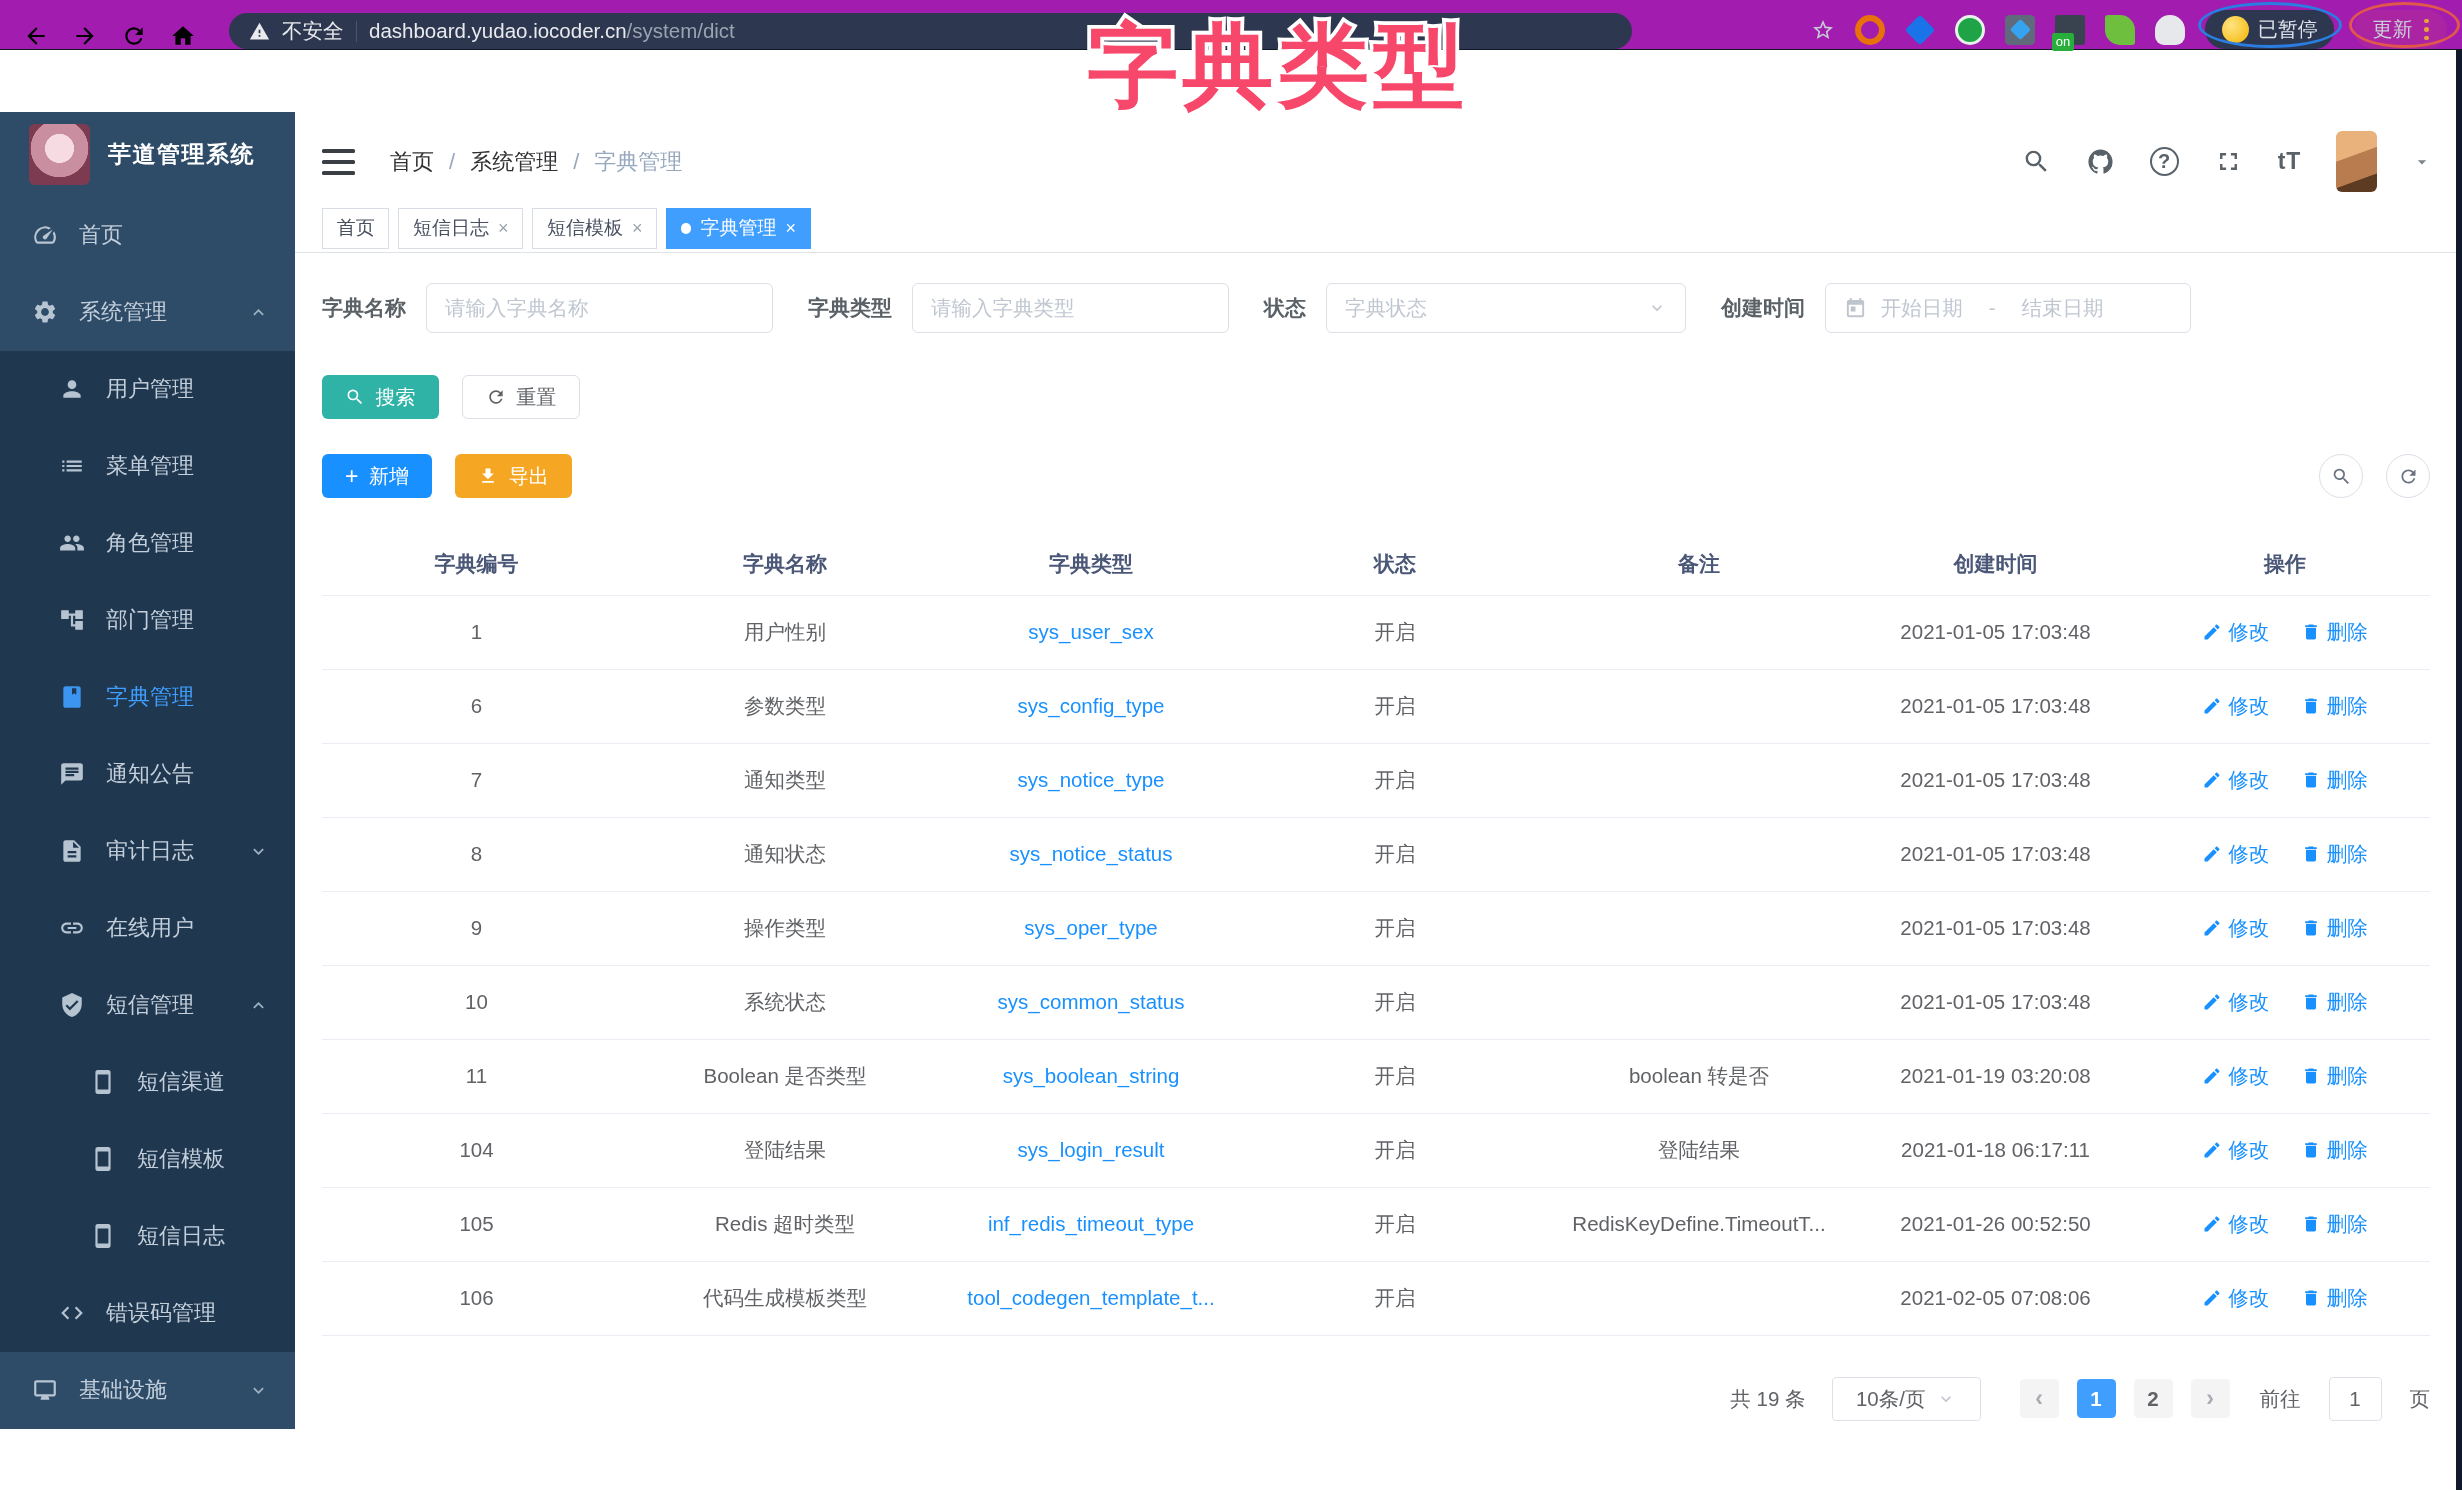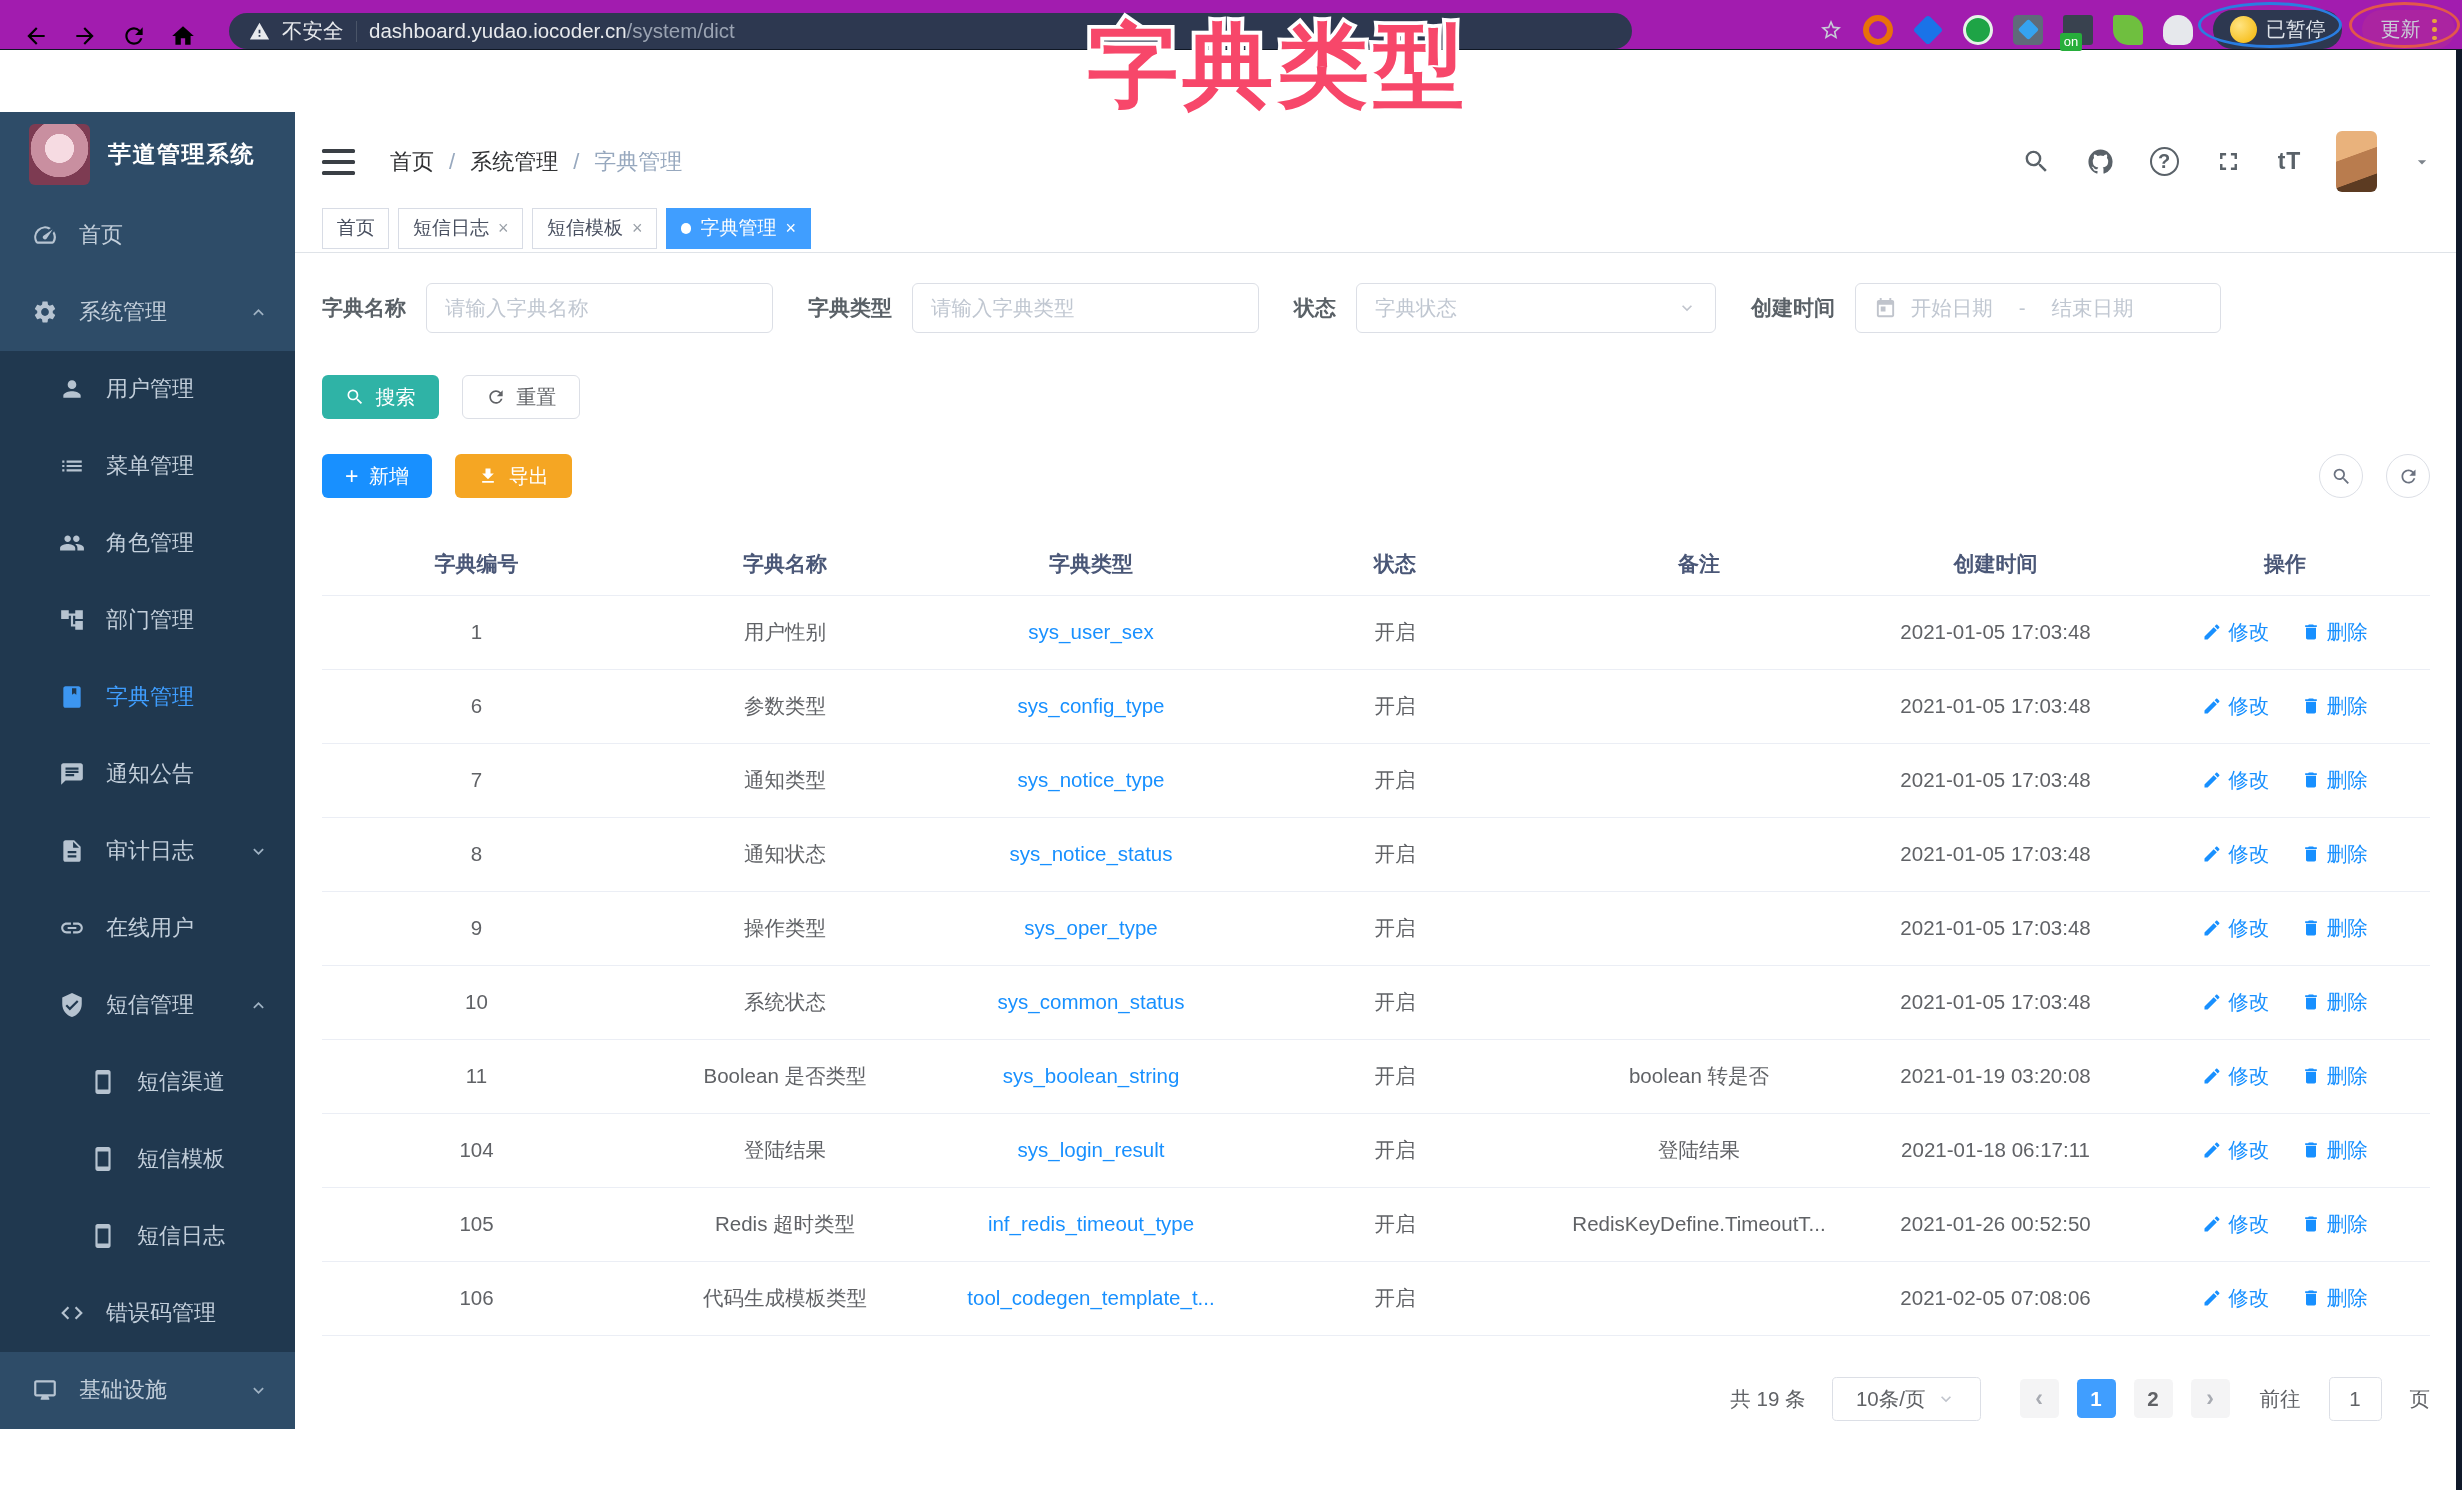--- a/index.html
+++ b/index.html
@@ -10,21 +10,21 @@
   .ic { fill:currentColor; }
 
   
   .chrome { height:50px; background:#a21caf; display:flex; align-items:flex-end; position:relative; border-bottom:1.5px solid #0f1724; }
   .nav-ico { width:26px; height:26px; margin-left:23px; color:#c7ccd6; flex:none; }
   .omnibox { margin-left:33px; height:36px; border-radius:18px; background:#2d3850; display:flex; align-items:center; padding:0 20px; width:1403px; color:#e8eaed; font-size:20.5px; gap:12px; }
   .warn-ico { width:21px; height:21px; color:#e8eaed; }
   .omni-div { width:1.5px; height:21px; background:#4a5568; }
   .url-host { color:#e8eaed; }
   .url-path { color:#9aa3b2; }
-  .chrome-right { margin-left:auto; display:flex; align-items:center; padding-right:7px; gap:20px; }
+  .chrome-right { margin-left:auto; display:flex; align-items:center; padding-right:15px; gap:20px; }
   .star-ico { width:24px; height:24px; color:#c7ccd6; }
   .ext { width:30px; height:30px; position:relative; flex:none; }
   .ext-orange { border:6.8px solid #e8710a; border-radius:50%; }
   .ext-gem { background:#1a73e8; transform:rotate(45deg) scale(.72); border-radius:4.6px; }
   .ext-green { background:#1ea446; border-radius:50%; border:3.8px solid #e6f2e9; }
   .ext-tag { background:#5f6b7a; border-radius:4.6px; }
   .ext-tag::after { content:""; position:absolute; inset:7.6px; background:#35a3f0; transform:rotate(45deg); border-radius:2.3px; }
   .ext-bars { background:#39424f; border-radius:3px; }
   .ext-badge { position:absolute; left:-3px; bottom:-6px; background:#27ae3b; color:#fff; font-size:13px; line-height:1; padding:2.3px 3.8px; border-radius:2.3px; }
   .ext-leaf { background:#6fbf3f; border-radius:3px 50% 3px 50%; }
@@ -84,21 +84,21 @@
   .tag.active .x { color:#fff; }
   .tag .dot { width:10.6px; height:10.6px; border-radius:50%; background:#fff; }
 
   
   .content { flex:1; padding:30px 32px 0 27px; position:relative; }
   .filters { display:flex; align-items:center; font-size:21px; color:#5a6167; flex-wrap:nowrap; }
   .f-label { font-weight:bold; margin-right:20px; white-space:nowrap; }
   .f-box { height:50px; border:1.5px solid #dcdfe6; border-radius:6px; display:flex; align-items:center; padding:0 18px; margin-right:35px; background:#fff; }
   .f-input { border:none; outline:none; font-size:20.5px; color:#606266; width:100%; font-family:inherit; background:transparent; }
   .f-input::placeholder { color:#c0c7d1; }
-  .w-name { width:347px; } .w-type { width:347px; } .w-status { width:360px; } .w-date { width:366px; }
+  .w-name { width:347px; } .w-type { width:317px; } .w-status { width:360px; } .w-date { width:366px; }
   .sel-caret { width:20px; height:20px; fill:#c0c4cc; flex:none; margin-left:auto; }
   .ph { color:#c0c7d1; font-size:20.5px; white-space:nowrap; }
   .cal-ico { width:23px; height:23px; fill:#c0c4cc; flex:none; margin-right:13.7px; }
   .date-sep { color:#c0c7d1; margin:0 26px; }
 
   .btn-row { display:flex; align-items:center; }
   .r1 { margin-top:42px; } .r2 { margin-top:35px; }
   .btn { height:44px; border-radius:6px; font-size:20px; display:inline-flex; align-items:center; gap:10.6px; padding:0 23px; border:none; cursor:pointer; font-family:inherit; }
   .btn + .btn { margin-left:23px; }
   .btn .bi { width:20px; height:20px; fill:currentColor; }

